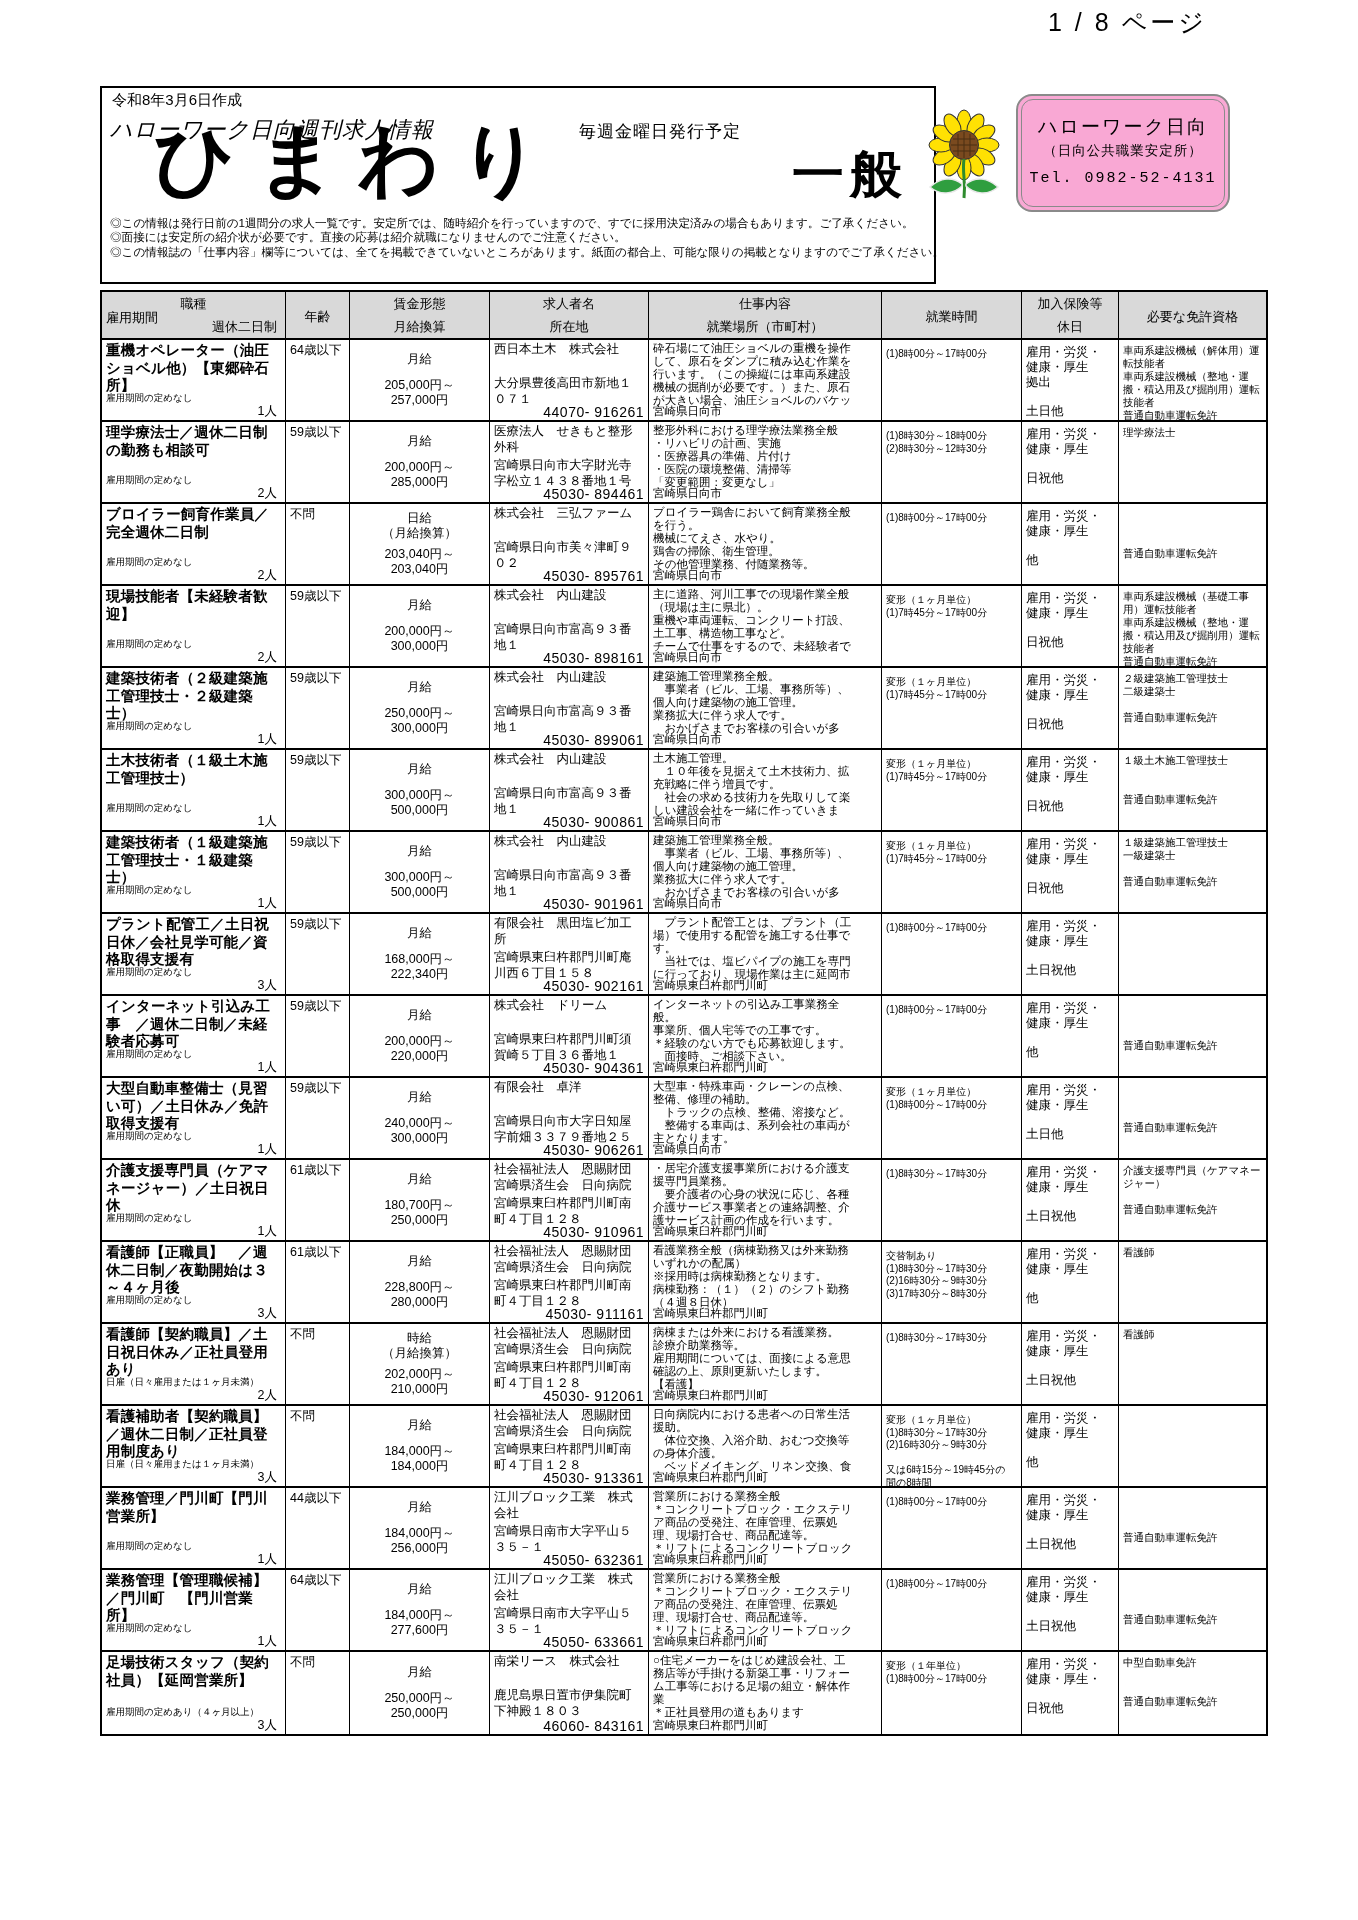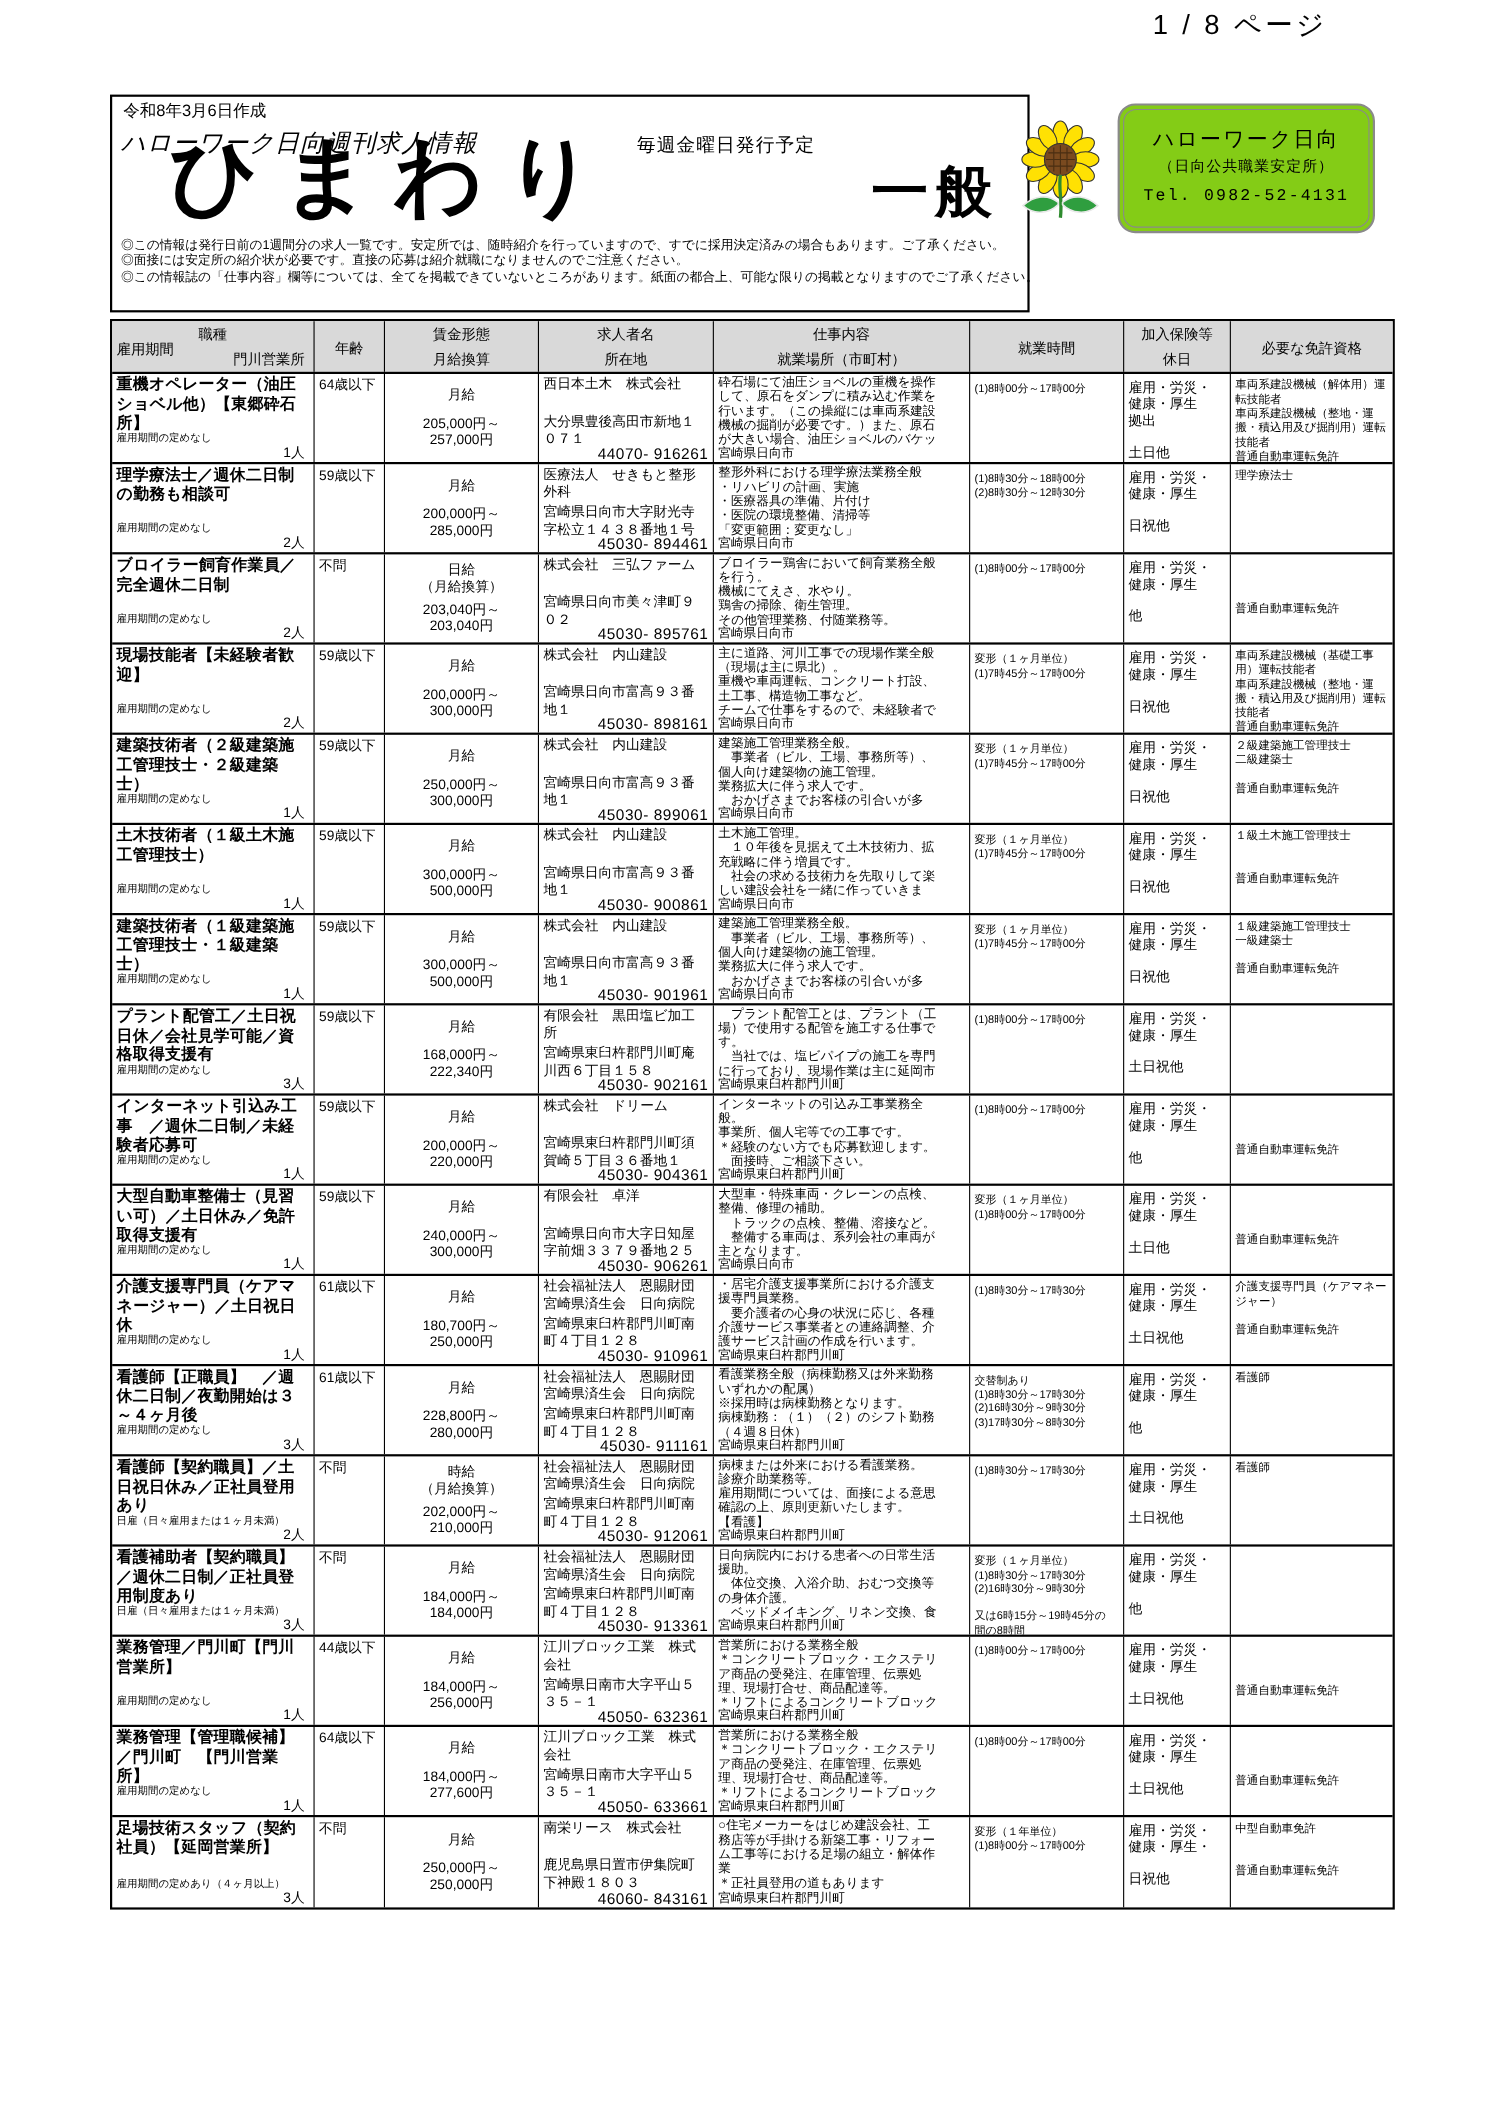--- a/index.html
+++ b/index.html
@@ -8,21 +8,21 @@
   .page-number{position:absolute;left:1048px;top:6px;font-size:25px;letter-spacing:3px;}
   
   .header-box{position:absolute;left:100px;top:86px;width:836px;height:198px;border:2px solid #000;box-sizing:border-box;}
   .created{position:absolute;left:10px;top:3px;font-size:15px;}
   .subtitle{position:absolute;left:8px;top:27px;font-size:22px;font-style:italic;font-family:"Liberation Serif",serif;letter-spacing:1px;}
   .big-title{position:absolute;left:52px;top:26px;font-size:80px;font-weight:bold;letter-spacing:20px;line-height:92px;}
   .schedule{position:absolute;left:477px;top:32px;font-size:17px;font-weight:normal;letter-spacing:1px;}
   .category{position:absolute;left:690px;top:52px;font-size:52px;font-weight:bold;letter-spacing:6px;}
   .sunflower{position:absolute;left:820px;top:20px;}
   .notes{position:absolute;left:8px;top:128px;font-size:11.6px;line-height:14.4px;white-space:nowrap;}
-  .phone-box{position:absolute;left:1016px;top:94px;width:234px;height:118px;border:2px solid #8a8a8a;border-radius:16px;box-sizing:border-box;padding:3px;background:#84cc16;}
+  .phone-box{position:absolute;left:1016px;top:94px;width:214px;height:118px;border:2px solid #8a8a8a;border-radius:16px;box-sizing:border-box;padding:3px;background:#f9a8d4;}
   .phone-inner{border:1px solid #8a8a8a;border-radius:12px;height:100%;box-sizing:border-box;text-align:center;padding-top:14px;}
   .office-name{font-size:19px;letter-spacing:2px;}
   .office-sub{font-size:13.5px;margin-top:2px;letter-spacing:1px;}
   .office-tel{font-size:15px;margin-top:10px;letter-spacing:2px;font-family:"Liberation Mono",monospace;}
   
   .job-table{position:absolute;left:100px;top:290px;width:1168px;border:2px solid #000;box-sizing:border-box;background:#fff;}
   .thead{display:grid;grid-template-columns:184px 64px 140px 159px 233px 140px 97px 1fr;height:46px;background:#d9d9d9;border-bottom:2px solid #000;font-size:13px;}
   .th{border-right:1px solid #000;position:relative;box-sizing:border-box;}
   .th:last-child{border-right:none;}
   .th .top{position:absolute;top:3px;width:100%;text-align:center;}
@@ -99,21 +99,21 @@
       <div class="office-sub">（日向公共職業安定所）</div>
       <div class="office-tel">Tel. 0982-52-4131</div>
     </div>
   </div>
 
   <div class="job-table">
     <div class="thead">
       <div class="th">
         <div class="top">職種</div>
         <div class="left-mid">雇用期間</div>
-        <div class="right-bot">門川営業所</div>
+        <div class="right-bot">週休二日制</div>
       </div>
       <div class="th">
         <div class="mid">年齢</div>
       </div>
       <div class="th">
         <div class="top">賃金形態</div>
         <div class="bottom">月給換算</div>
       </div>
       <div class="th">
         <div class="top">求人者名</div>

